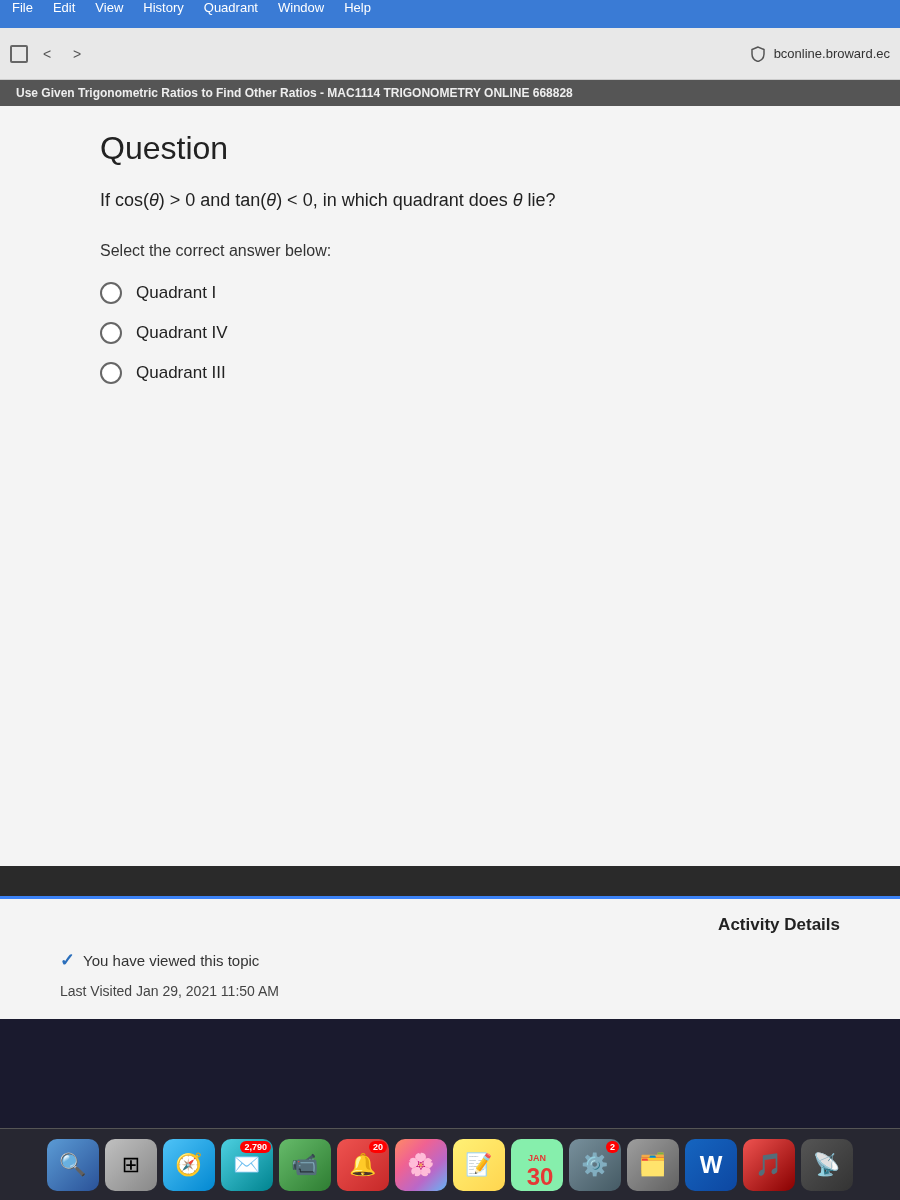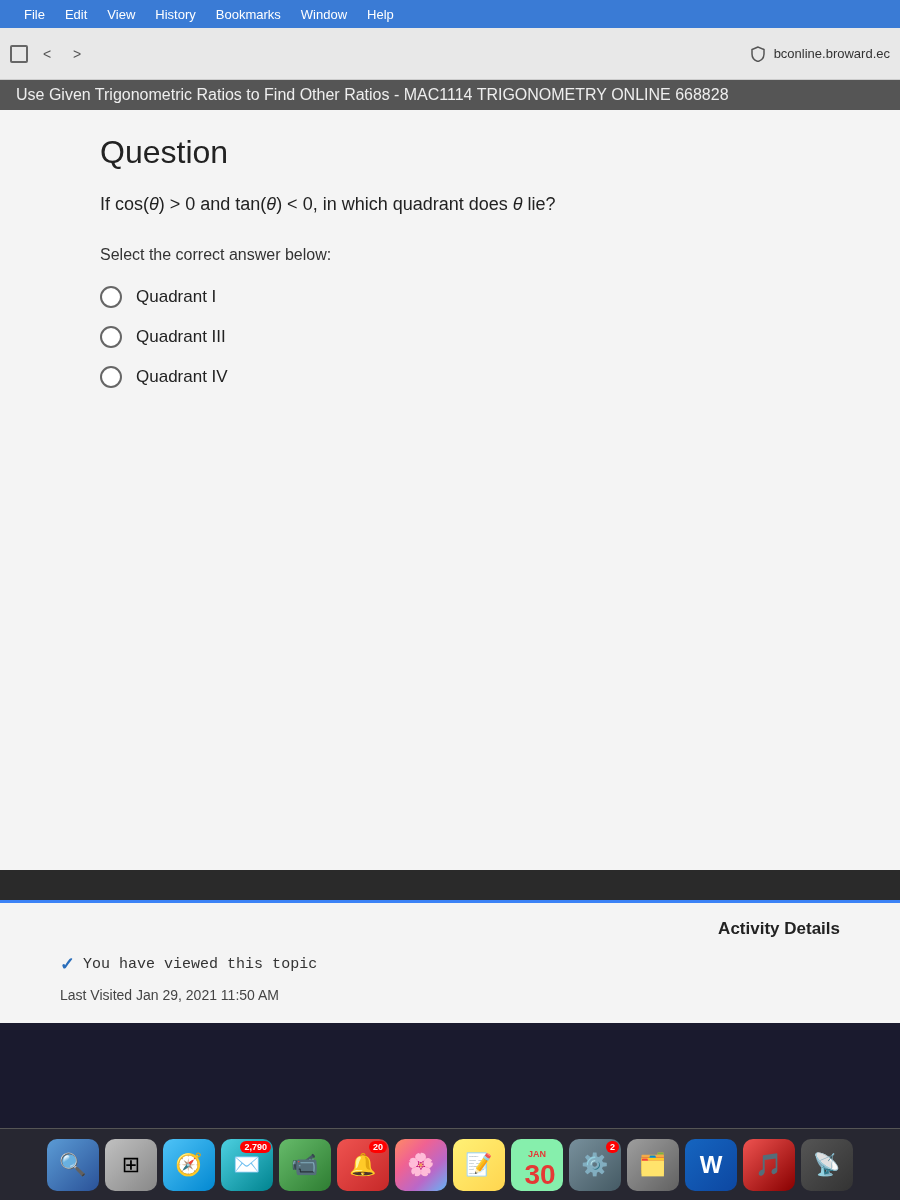--- a/index.html
+++ b/index.html
@@ -4,22 +4,22 @@
   <style>
     * { margin: 0; padding: 0; box-sizing: border-box; }
     body { width: 900px; height: 1200px; background: #1a1a2e; font-family: -apple-system, BlinkMacSystemFont, 'Segoe UI', sans-serif; overflow: hidden; position: relative; }
 
     
     .menu-bar {
       width: 100%;
       height: 28px;
       background: #3a7bd5;
       display: flex;
-      align-items: center;
-      padding: 0 24px;
+      align-items: flex-start;
+      padding: 0 12px;
       gap: 20px;
     }
     .menu-item {
       color: white;
       font-size: 13px;
       font-weight: 400;
       cursor: pointer;
     }
 
     
@@ -70,23 +70,23 @@
     .address-text {
       font-size: 13px;
       color: #333;
     }
 
     
     .page-title-bar {
       width: 100%;
       background: #555;
       padding: 6px 16px;
-      font-size: 16px;
+      font-size: 12px;
       color: #eee;
-      font-weight: 400;
+      font-weight: 700;
     }
 
     
     .main-content {
       width: 100%;
       background: #f4f4f4;
       padding: 24px 60px 20px 100px;
       min-height: 760px;
     }
     .question-title {
@@ -152,21 +152,20 @@
       margin-bottom: 12px;
     }
     .check-icon {
       color: #2a6ebb;
       font-size: 18px;
       font-weight: 700;
     }
     .viewed-text {
       font-size: 15px;
       color: #333;
-      font-family: Liberation Mono, monospace;
     }
     .last-visited {
       font-size: 14px;
       color: #444;
       margin-bottom: 10px;
     }
 
     
     .dock-bar {
       position: absolute;
@@ -208,39 +207,39 @@
     .dock-launchpad { background: linear-gradient(135deg, #c0c0c0, #888); }
     .dock-safari { background: linear-gradient(135deg, #4fc3f7, #0288d1); }
     .dock-mail { background: linear-gradient(135deg, #4dd0e1, #00838f); }
     .dock-facetime { background: linear-gradient(135deg, #66bb6a, #2e7d32); }
     .dock-photos { background: linear-gradient(135deg, #ff8a65, #f06292, #ba68c8, #64b5f6); }
     .dock-notes { background: linear-gradient(135deg, #fff176, #ffd54f); }
     .dock-music { background: linear-gradient(135deg, #ef5350, #880000); }
     .dock-wifi { background: linear-gradient(135deg, #555, #333); }
     .dock-word { background: linear-gradient(135deg, #1565c0, #0d47a1); }
     .dock-icon-text { font-size: 22px; }
-    .dock-cal-num { font-size: 28px; font-weight: bold; color: #e53935; margin-left: 6px; }
+    .dock-cal-num { font-size: 24px; font-weight: bold; color: #e53935; margin-left: 6px; }
     .dock-cal-month { font-size: 9px; color: #e53935; font-weight: 600; text-align: center; display: block; }
 
     
     .dark-overlay {
       width: 100%;
       height: 30px;
       background: #2a2a2a;
     }
   </style>
 </head>
 <body>
 
 <div class="menu-bar">
   <span class="menu-item">File</span>
   <span class="menu-item">Edit</span>
   <span class="menu-item">View</span>
   <span class="menu-item">History</span>
-  <span class="menu-item">Bookmarks</span>
+  <span class="menu-item">Quadrant</span>
   <span class="menu-item">Window</span>
   <span class="menu-item">Help</span>
 </div>
 
 <div class="browser-chrome">
   <div class="tab-icon"></div>
   <div class="nav-btn">&lt;</div>
   <div class="nav-btn">&gt;</div>
   <div class="address-bar-area">
 
@@ -266,25 +265,25 @@
 
   <p class="select-label">Select the correct answer below:</p>
 
   <div class="answer-options">
     <label class="answer-option">
       <div class="radio-circle"></div>
       <span class="option-label">Quadrant I</span>
     </label>
     <label class="answer-option">
       <div class="radio-circle"></div>
-      <span class="option-label">Quadrant III</span>
+      <span class="option-label">Quadrant IV</span>
     </label>
     <label class="answer-option">
       <div class="radio-circle"></div>
-      <span class="option-label">Quadrant IV</span>
+      <span class="option-label">Quadrant III</span>
     </label>
   </div>
 </div>
 
 <div class="dark-overlay"></div>
 
 <div class="activity-section">
   <div class="activity-details-title">Activity Details</div>
   <div class="viewed-row">
     <span class="check-icon">✓</span>

